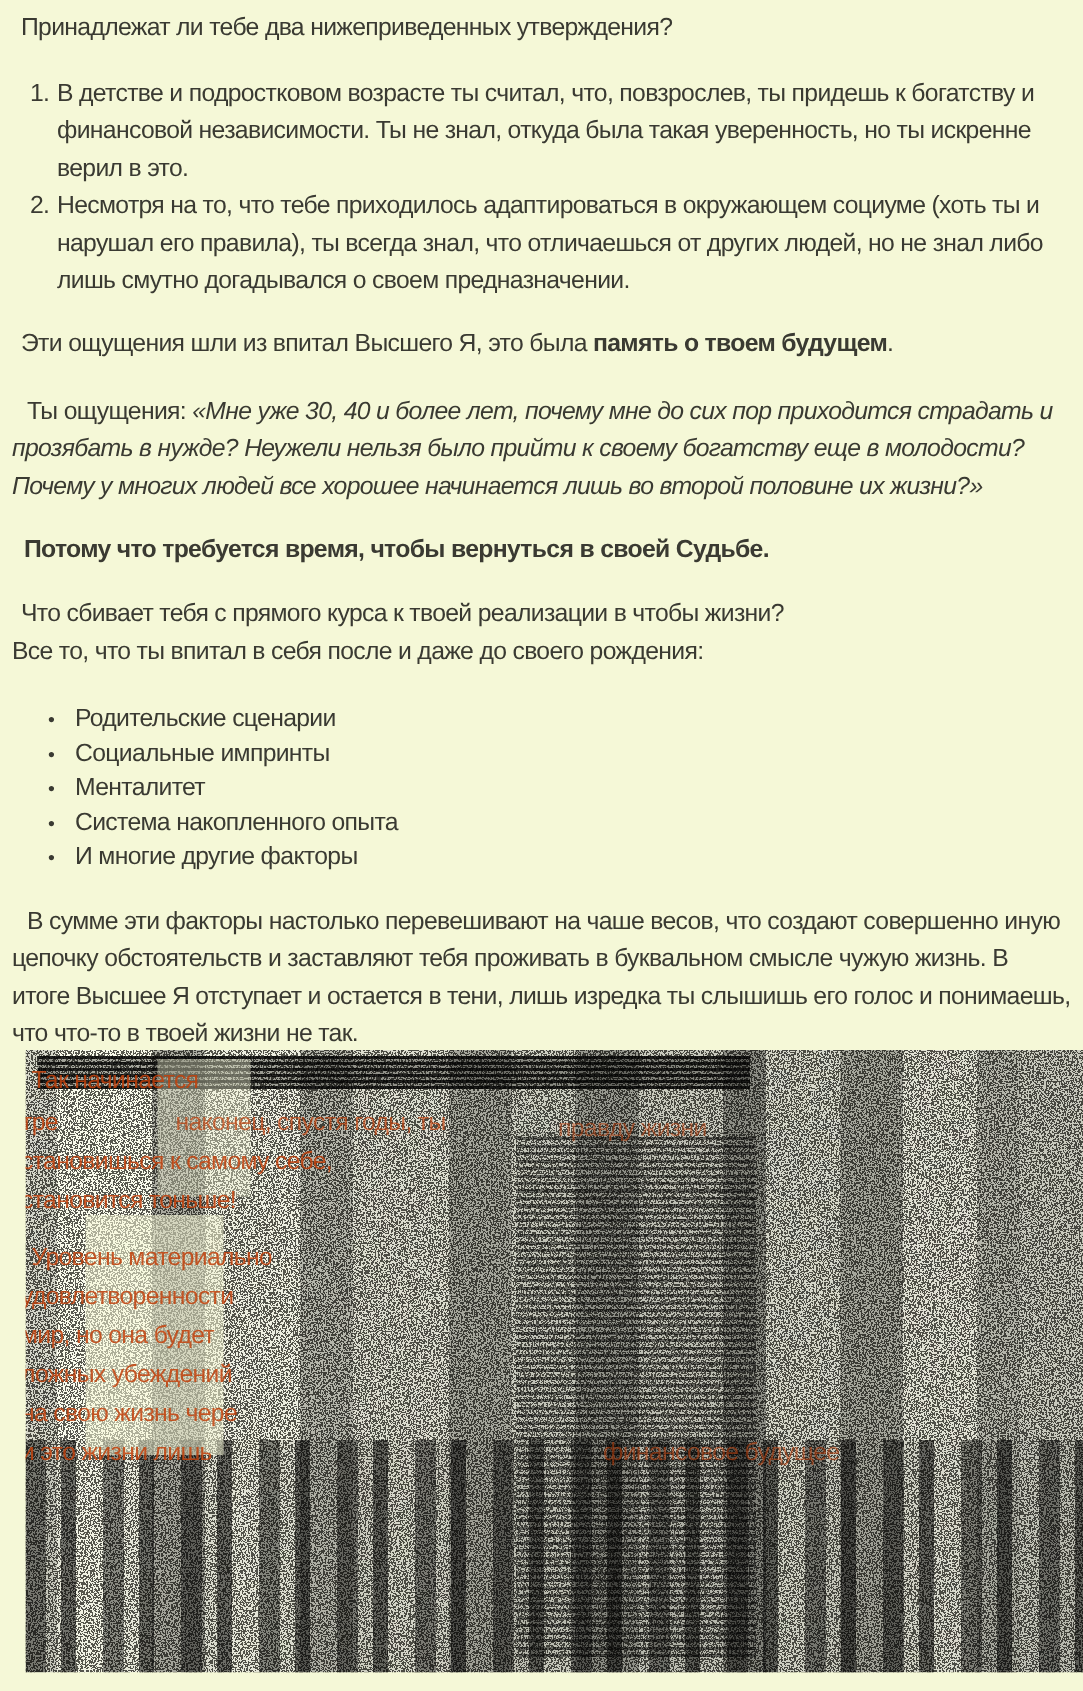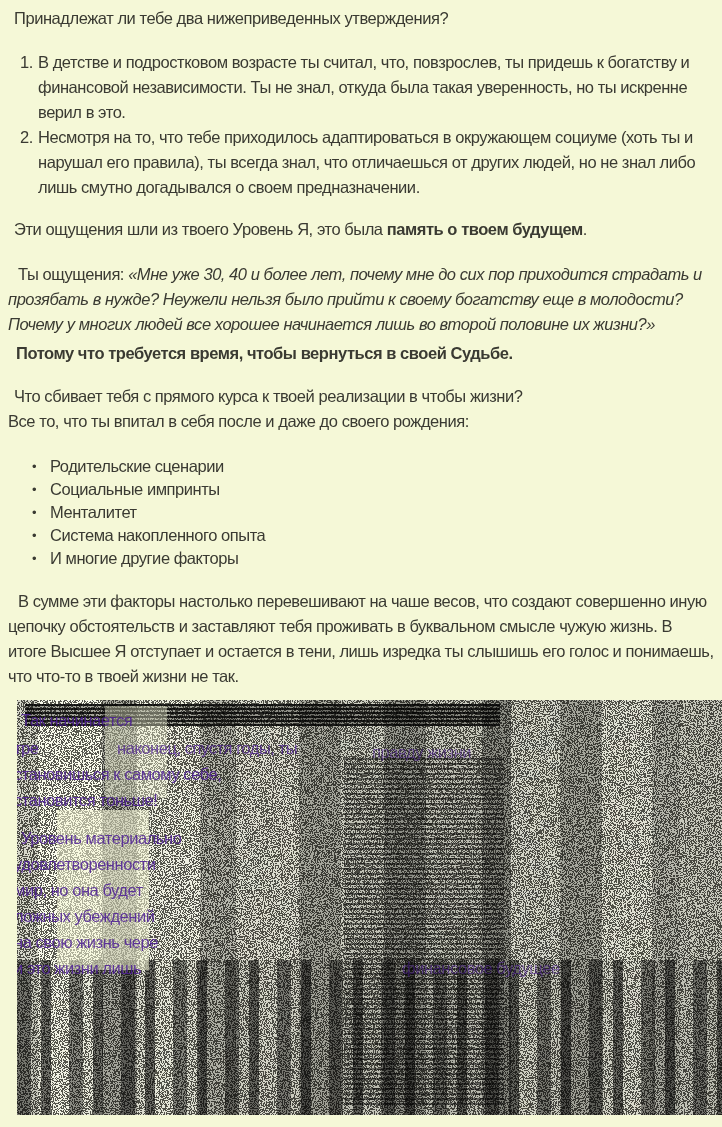--- a/index.html
+++ b/index.html
@@ -14,21 +14,21 @@
   p,div{margin:0;}
   .q-heading{text-indent:6px;}
   .numbered{margin-top:19px;}
   .n-item{display:flex;}
   .n-num{flex:0 0 30px;padding-left:12px;box-sizing:border-box;}
   .n-text{flex:1;padding-right:2px;}
   .memory{margin-top:17px;text-indent:6px;}
   .memory b,.answer{font-weight:700;}
   .quote{margin-top:20px;text-indent:10px;}
   .quote .it{font-style:italic;}
-  .answer{margin-top:4px;text-indent:8px;}
+  .answer{margin-top:17px;text-indent:8px;}
   .factors{margin-top:18px;}
   .f-q1{text-indent:6px;}
   .f-q2{text-indent:0;}
   .bullets{margin-top:21px;}
   .b-item{display:flex;line-height:23px;}
   .b-dot{flex:0 0 18px;margin-left:24px;font-size:13px;}
   .summary{margin-top:19px;text-indent:10px;}
 
   
   .noise{position:absolute;top:700px;left:17px;width:705px;height:415px;overflow:hidden;}
@@ -49,41 +49,41 @@
     background:repeating-linear-gradient(0deg,
       rgba(0,0,0,.50) 0 2px, rgba(0,0,0,.06) 2px 5px);}
   .band-top{position:absolute;top:4px;left:8px;width:475px;height:22px;z-index:2;
     background:repeating-linear-gradient(0deg,
       rgba(0,0,0,.85) 0 2px, rgba(0,0,0,.35) 2px 4px);}
   .light-a{position:absolute;top:110px;left:40px;width:92px;height:160px;z-index:2;
     background:rgba(245,248,215,.55);}
   .light-b{position:absolute;top:6px;left:88px;width:62px;height:92px;z-index:2;
     background:rgba(245,248,215,.38);}
   .frag{position:absolute;z-index:3;white-space:nowrap;overflow:hidden;
-    color:#4c1d95;opacity:.85;line-height:24px;}
+    color:#c2410c;opacity:.85;line-height:24px;}
 </style>
 </head>
 <body>
 
 <div class="content">
 
   <p class="q-heading">Принадлежат ли тебе два нижеприведенных утверждения?</p>
 
   <div class="numbered">
     <div class="n-item">
       <span class="n-num">1.</span>
       <span class="n-text">В детстве и подростковом возрасте ты считал, что, повзрослев, ты придешь к богатству и финансовой независимости. Ты не знал, откуда была такая уверенность, но ты искренне верил в это.</span>
     </div>
     <div class="n-item">
       <span class="n-num">2.</span>
       <span class="n-text">Несмотря на то, что тебе приходилось адаптироваться в окружающем социуме (хоть ты и нарушал его правила), ты всегда знал, что отличаешься от других людей, но не знал либо лишь смутно догадывался о своем предназначении.</span>
     </div>
   </div>
 
-  <p class="memory"><span>Эти ощущения шли из твоего Уровень Я, это была </span><b>память о твоем будущем</b><span>.</span></p>
+  <p class="memory"><span>Эти ощущения шли из впитал Высшего Я, это была </span><b>память о твоем будущем</b><span>.</span></p>
 
   <p class="quote"><span>Ты ощущения: </span><span class="it">«Мне уже 30, 40 и более лет, почему мне до сих пор приходится страдать и прозябать в нужде? Неужели нельзя было прийти к своему богатству еще в молодости? Почему у многих людей все хорошее начинается лишь во второй половине их жизни?»</span></p>
 
   <p class="answer">Потому что требуется время, чтобы вернуться в своей Судьбе.</p>
 
   <div class="factors">
     <div class="f-q1">Что сбивает тебя с прямого курса к твоей реализации в чтобы жизни?</div>
     <div class="f-q2">Все то, что ты впитал в себя после и даже до своего рождения:</div>
   </div>
 

